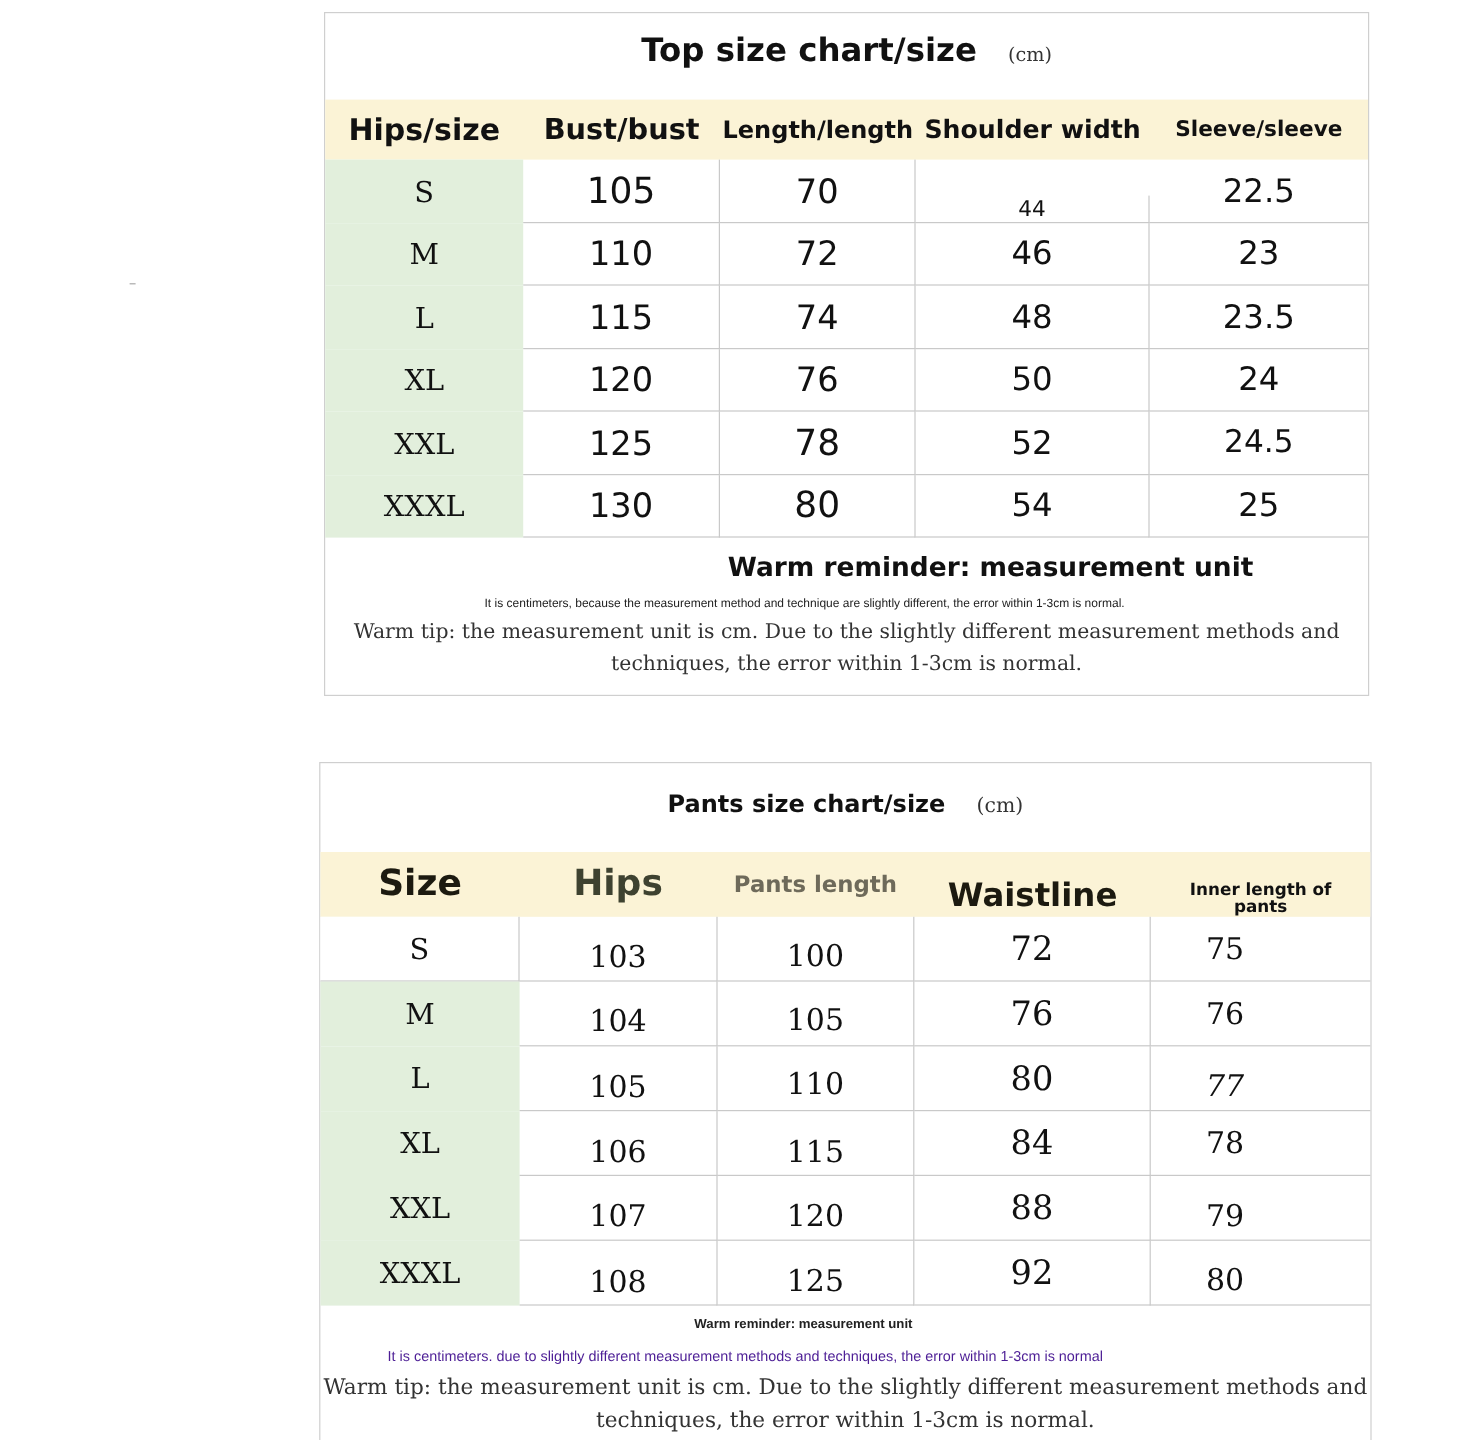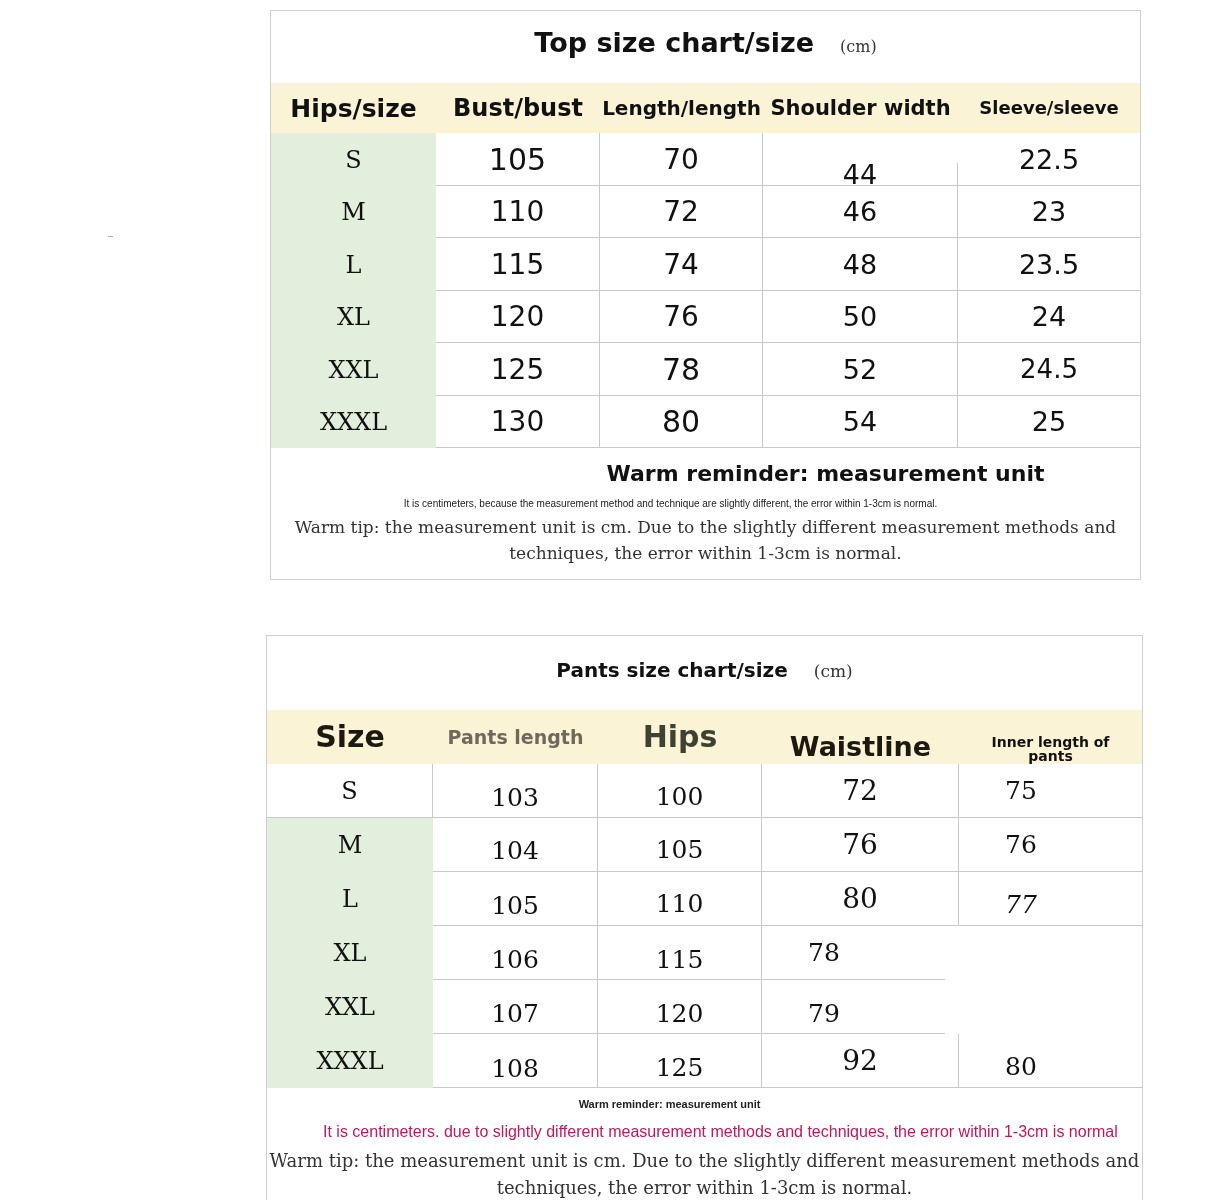--- a/index.html
+++ b/index.html
@@ -45,21 +45,21 @@
     <div class="head-cell" style="width:163px; font-size:20px;">Length/length</div>
     <div class="head-cell" style="width:195px; font-size:21px;">Shoulder width</div>
     <div class="head-cell" style="width:182px; font-size:18px;">Sleeve/sleeve</div>
   </div>
 
   <div class="grid" style="top:122px;">
     <div class="row" style="height:53px;">
       <div class="cell size-cell" style="width:165px; font-size:24px;">S</div>
       <div class="cell num-sans" style="width:164px; font-size:30px;">105</div>
       <div class="cell num-sans" style="width:163px; font-size:28px;">70</div>
-      <div class="cell num-sans" style="width:195px; font-size:27px;margin-top:30px;">44</div>
+      <div class="cell num-sans" style="width:195px; font-size:18px;margin-top:30px;">44</div>
       <div class="cell num-sans" style="width:182px; font-size:27px;">22.5</div>
     </div>
     <div class="row" style="height:52px;">
       <div class="cell size-cell" style="width:165px; font-size:24px;">M</div>
       <div class="cell num-sans" style="width:164px; font-size:28px;">110</div>
       <div class="cell num-sans" style="width:163px; font-size:28px;">72</div>
       <div class="cell num-sans" style="width:195px; font-size:27px;">46</div>
       <div class="cell num-sans" style="width:182px; font-size:27px;">23</div>
     </div>
     <div class="row" style="height:53px;">
@@ -102,22 +102,22 @@
   </div>
 </div>
 
 <div class="chart" id="pants-chart">
   <div class="title-row" style="top:22px;">
     <span class="title" style="font-size:20px;">Pants size chart/size</span><span class="unit" style="font-size:17px;">(cm)</span>
   </div>
 
   <div class="head-row" style="top:74px; height:54px;">
     <div class="head-cell" style="width:166px; font-size:30px; color:#1c1a10;">Size</div>
+    <div class="head-cell" style="width:164px; font-size:30px; color:#3e4230;">Hips</div>
     <div class="head-cell" style="width:165px; font-size:19px; color:#6e6a5a;">Pants length</div>
-    <div class="head-cell" style="width:164px; font-size:30px; color:#3e4230;">Hips</div>
     <div class="head-cell" style="width:197px; font-size:27px; color:#1c1a10;margin-top:19px;">Waistline</div>
     <div class="head-cell" style="width:183px; font-size:14px; padding:0 20px; box-sizing:border-box;margin-top:23px;">Inner length of pants</div>
   </div>
 
   <div class="grid" style="top:128px;">
     <div class="row" style="height:54px;">
       <div class="cell size-cell white" style="width:166px; font-size:24px;">S</div>
       <div class="cell num-serif" style="width:165px; font-size:25px; padding-top:14px;">103</div>
       <div class="cell num-serif" style="width:164px; font-size:25px; padding-top:12px;">100</div>
       <div class="cell num-serif" style="width:197px; font-size:28px;">72</div>
@@ -134,38 +134,40 @@
       <div class="cell size-cell" style="width:166px; font-size:24px;">L</div>
       <div class="cell num-serif" style="width:165px; font-size:25px; padding-top:14px;">105</div>
       <div class="cell num-serif" style="width:164px; font-size:25px; padding-top:10px;">110</div>
       <div class="cell num-serif" style="width:197px; font-size:28px;">80</div>
       <div class="cell num-serif" style="width:183px; font-size:25px; padding-top:12px; justify-content:flex-start; padding-left:46px;font-style:italic;">77</div>
     </div>
     <div class="row" style="height:54px;">
       <div class="cell size-cell" style="width:166px; font-size:24px;">XL</div>
       <div class="cell num-serif" style="width:165px; font-size:25px; padding-top:14px;">106</div>
       <div class="cell num-serif" style="width:164px; font-size:25px; padding-top:14px;">115</div>
+      <div class="cell num-serif" style="width:197px; font-size:28px;">84</div>
       <div class="cell num-serif" style="width:183px; font-size:25px; justify-content:flex-start; padding-left:46px;">78</div>
     </div>
     <div class="row" style="height:54px;">
       <div class="cell size-cell" style="width:166px; font-size:24px;">XXL</div>
       <div class="cell num-serif" style="width:165px; font-size:25px; padding-top:14px;">107</div>
       <div class="cell num-serif" style="width:164px; font-size:25px; padding-top:14px;">120</div>
+      <div class="cell num-serif" style="width:197px; font-size:28px;">88</div>
       <div class="cell num-serif" style="width:183px; font-size:25px; padding-top:14px; justify-content:flex-start; padding-left:46px;">79</div>
     </div>
     <div class="row" style="height:54px;">
       <div class="cell size-cell" style="width:166px; font-size:24px;">XXXL</div>
       <div class="cell num-serif" style="width:165px; font-size:25px; padding-top:16px;">108</div>
       <div class="cell num-serif" style="width:164px; font-size:25px; padding-top:14px;">125</div>
       <div class="cell num-serif" style="width:197px; font-size:28px;">92</div>
       <div class="cell num-serif" style="width:183px; font-size:25px; padding-top:12px; justify-content:flex-start; padding-left:46px;">80</div>
     </div>
   </div>
 
   <div class="notes" style="top:462px;">
     <div class="note-small" style="font-size:11px; font-weight:bold; padding-right:70px;">Warm reminder: measurement unit</div>
-    <div class="note-small" style="font-size:16px; margin-top:13px; text-align:left; padding-left:56px; color:#be185d;">It is centimeters. due to slightly different measurement methods and techniques, the error within 1-3cm is normal</div>
+    <div class="note-small" style="font-size:12px; margin-top:13px; text-align:left; padding-left:56px; color:#4c1d95;">It is centimeters. due to slightly different measurement methods and techniques, the error within 1-3cm is normal</div>
     <div class="note-tip" style="font-size:18px; margin-top:6px;">
       <div>Warm tip: the measurement unit is cm. Due to the slightly different measurement methods and</div>
       <div>techniques, the error within 1-3cm is normal.</div>
     </div>
   </div>
 </div>
 
 </body></html>

